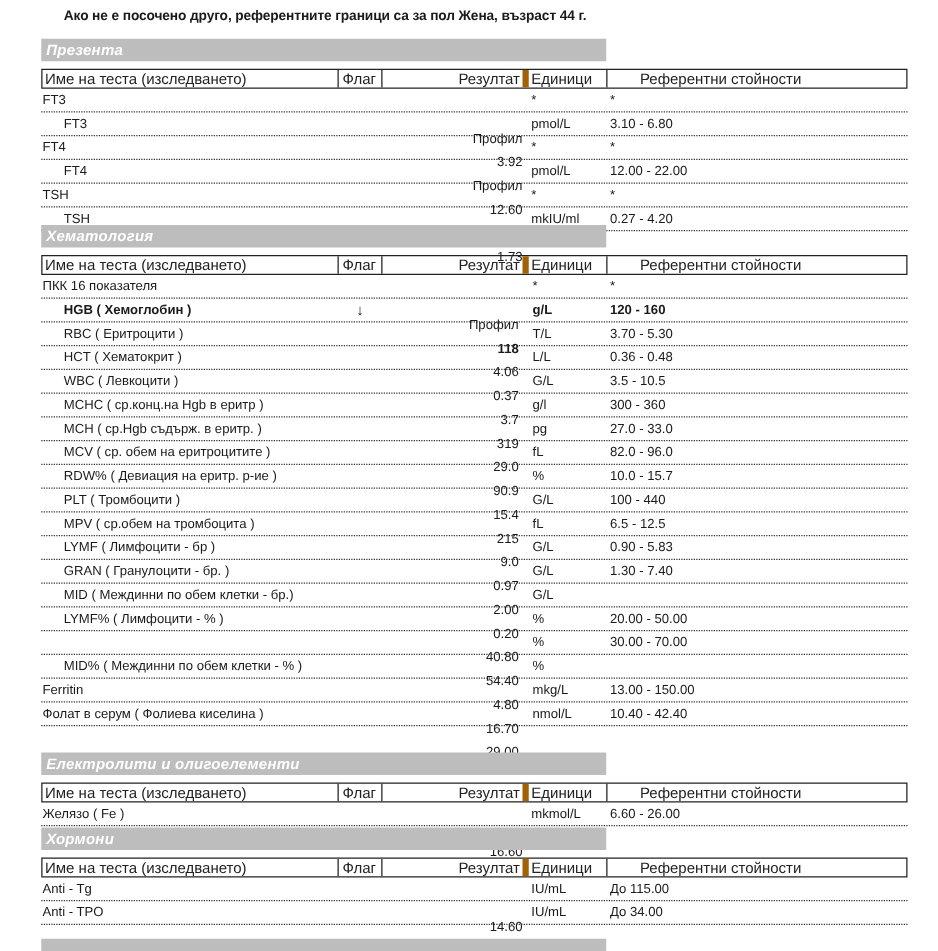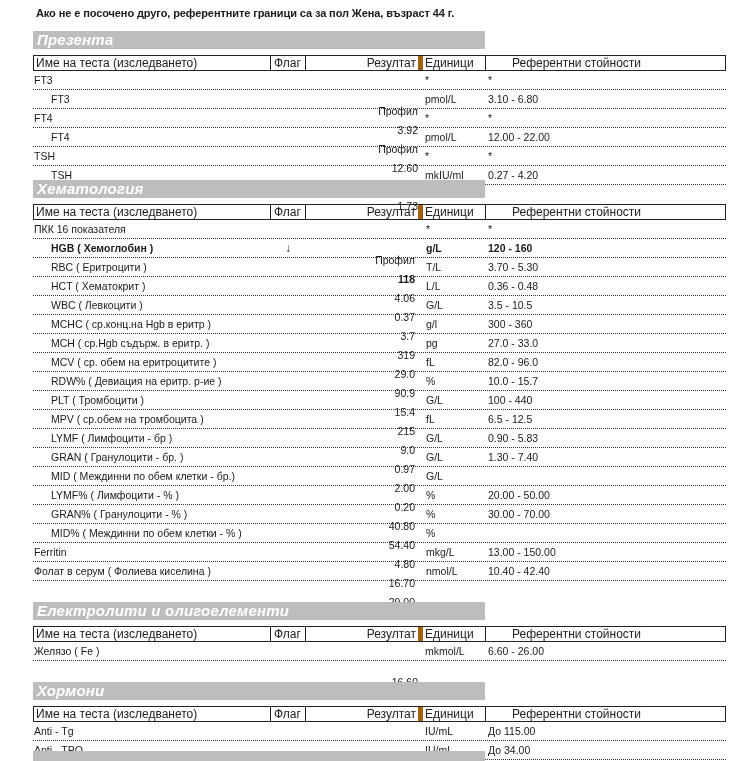--- a/index.html
+++ b/index.html
@@ -1,28 +1,28 @@
 <!DOCTYPE html>
 <html><head>
 <meta charset="utf-8">
 <style>
   html, body { margin: 0; padding: 0; background: #ffffff; }
   body {
     width: 750px; height: 761px; overflow: hidden; position: relative;
     font-family: "Liberation Sans", sans-serif; color: #1a1a1a;
   }
   .intro {
-    position: absolute; left: 36px; top: 7px;
+    position: absolute; left: 51px; top: 7px;
     font-size: 11px; font-weight: bold; letter-spacing: -0.1px;
     white-space: nowrap;
   }
   .section { position: absolute; left: 33px; width: 693px; }
   .banner {
     position: relative; width: 452px; height: 18px; background: #bdbdbd;
-    color: #ffffff; font-style: italic; font-weight: bold; font-size: 15px;
+    color: #ffffff; font-style: italic; font-weight: bold; font-size: 12px;
     line-height: 18px; padding-left: 4px; box-sizing: border-box;
     letter-spacing: 0.2px;
   }
   .thead {
     position: relative; margin-top: 6px; height: 16px;
     border: 1.4px solid #222; box-sizing: border-box;
     font-size: 12px; line-height: 14px; color: #222;
   }
   .thead span { position: absolute; top: 0; height: 100%; box-sizing: border-box; white-space: nowrap; }
   .th-name { left: 0; width: 237px; padding-left: 2px; border-right: 1px solid #222; }
@@ -217,21 +217,20 @@
         <span class="c-ref"></span>
       </div>
       <div class="row sub heavy hem">
         <span class="c-name">LYMF% ( Лимфоцити - % )</span>
         <span class="c-flag"></span>
         <span class="c-res">40.80</span>
         <span class="c-unit">%</span>
         <span class="c-ref">20.00 - 50.00</span>
       </div>
       <div class="row sub heavy hem">
-        <span class="c-name">GRAN% ( Гранулоцити - % )</span>
         <span class="c-flag"></span>
         <span class="c-res">54.40</span>
         <span class="c-unit">%</span>
         <span class="c-ref">30.00 - 70.00</span>
       </div>
       <div class="row sub heavy hem">
         <span class="c-name">MID% ( Междинни по обем клетки - % )</span>
         <span class="c-flag"></span>
         <span class="c-res">4.80</span>
         <span class="c-unit">%</span>
@@ -267,21 +266,21 @@
       <div class="row">
         <span class="c-name">Желязо ( Fe )</span>
         <span class="c-flag"></span>
         <span class="c-res">16.60</span>
         <span class="c-unit">mkmol/L</span>
         <span class="c-ref">6.60 - 26.00</span>
       </div>
     </div>
 </div>
 
-<div class="section" style="top:682px;">
+<div class="section" style="top:662px;">
   <div class="banner">Хормони</div>
   <div class="thead">
     <span class="th-name">Име на теста (изследването)</span>
     <span class="th-flag">Флаг</span>
     <span class="th-res">Резултат</span>
     <span class="th-unit">Единици</span>
     <span class="th-ref">Референтни стойности</span>
   </div>
   <div class="rows">
       <div class="row">

